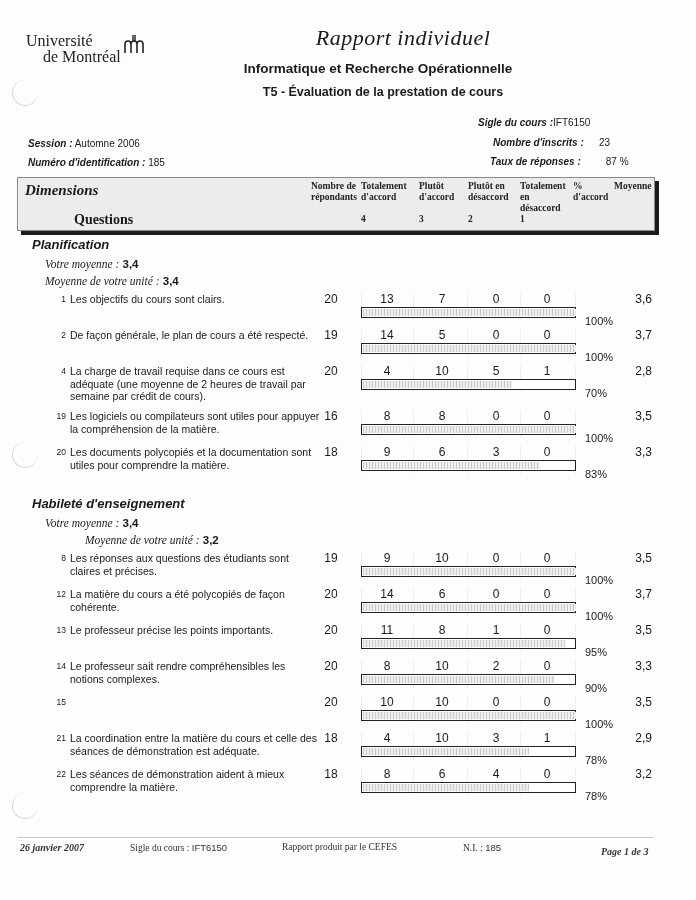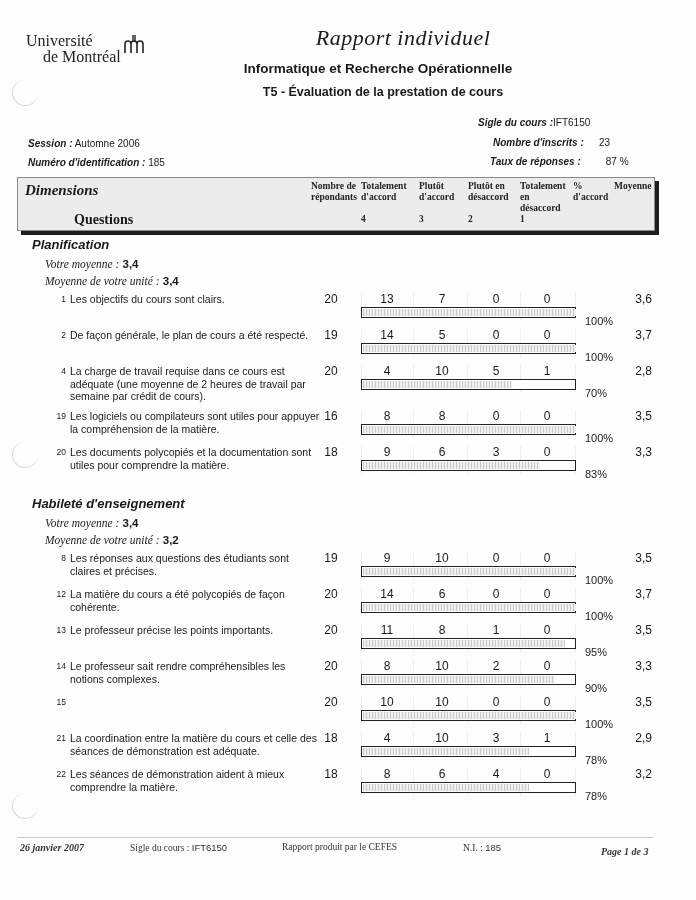--- a/index.html
+++ b/index.html
@@ -202,21 +202,21 @@
       <div class="bar">
         <div class="fill" style="width:177px"></div>
       </div>
       <span class="pct">83%</span>
       <span class="mean">3,3</span>
     </div>
   </div>
 
 <div class="section" style="top:496px;">Habileté d'enseignement</div>
 <div class="avg" style="top:517px;"><i>Votre moyenne :</i> <b>3,4</b></div>
-<div class="avg" style="top:534px;"><i>Moyenne de votre unité :</i> <b>3,2</b></div>
+<div class="avg" style="top:534px;margin-left:40px;"><i>Moyenne de votre unité :</i> <b>3,2</b></div>
 
 <div id="s1">
     <div class="q" style="top: 552px;">
       <div class="gridv" style="left:361px"></div>
       <div class="gridv" style="left:413px"></div>
       <div class="gridv" style="left:467px"></div>
       <div class="gridv" style="left:520px"></div>
       <div class="gridv" style="left:575px"></div>
       <span class="num">8</span>
       <span class="text">Les réponses aux questions des étudiants sont claires et précises.</span>

